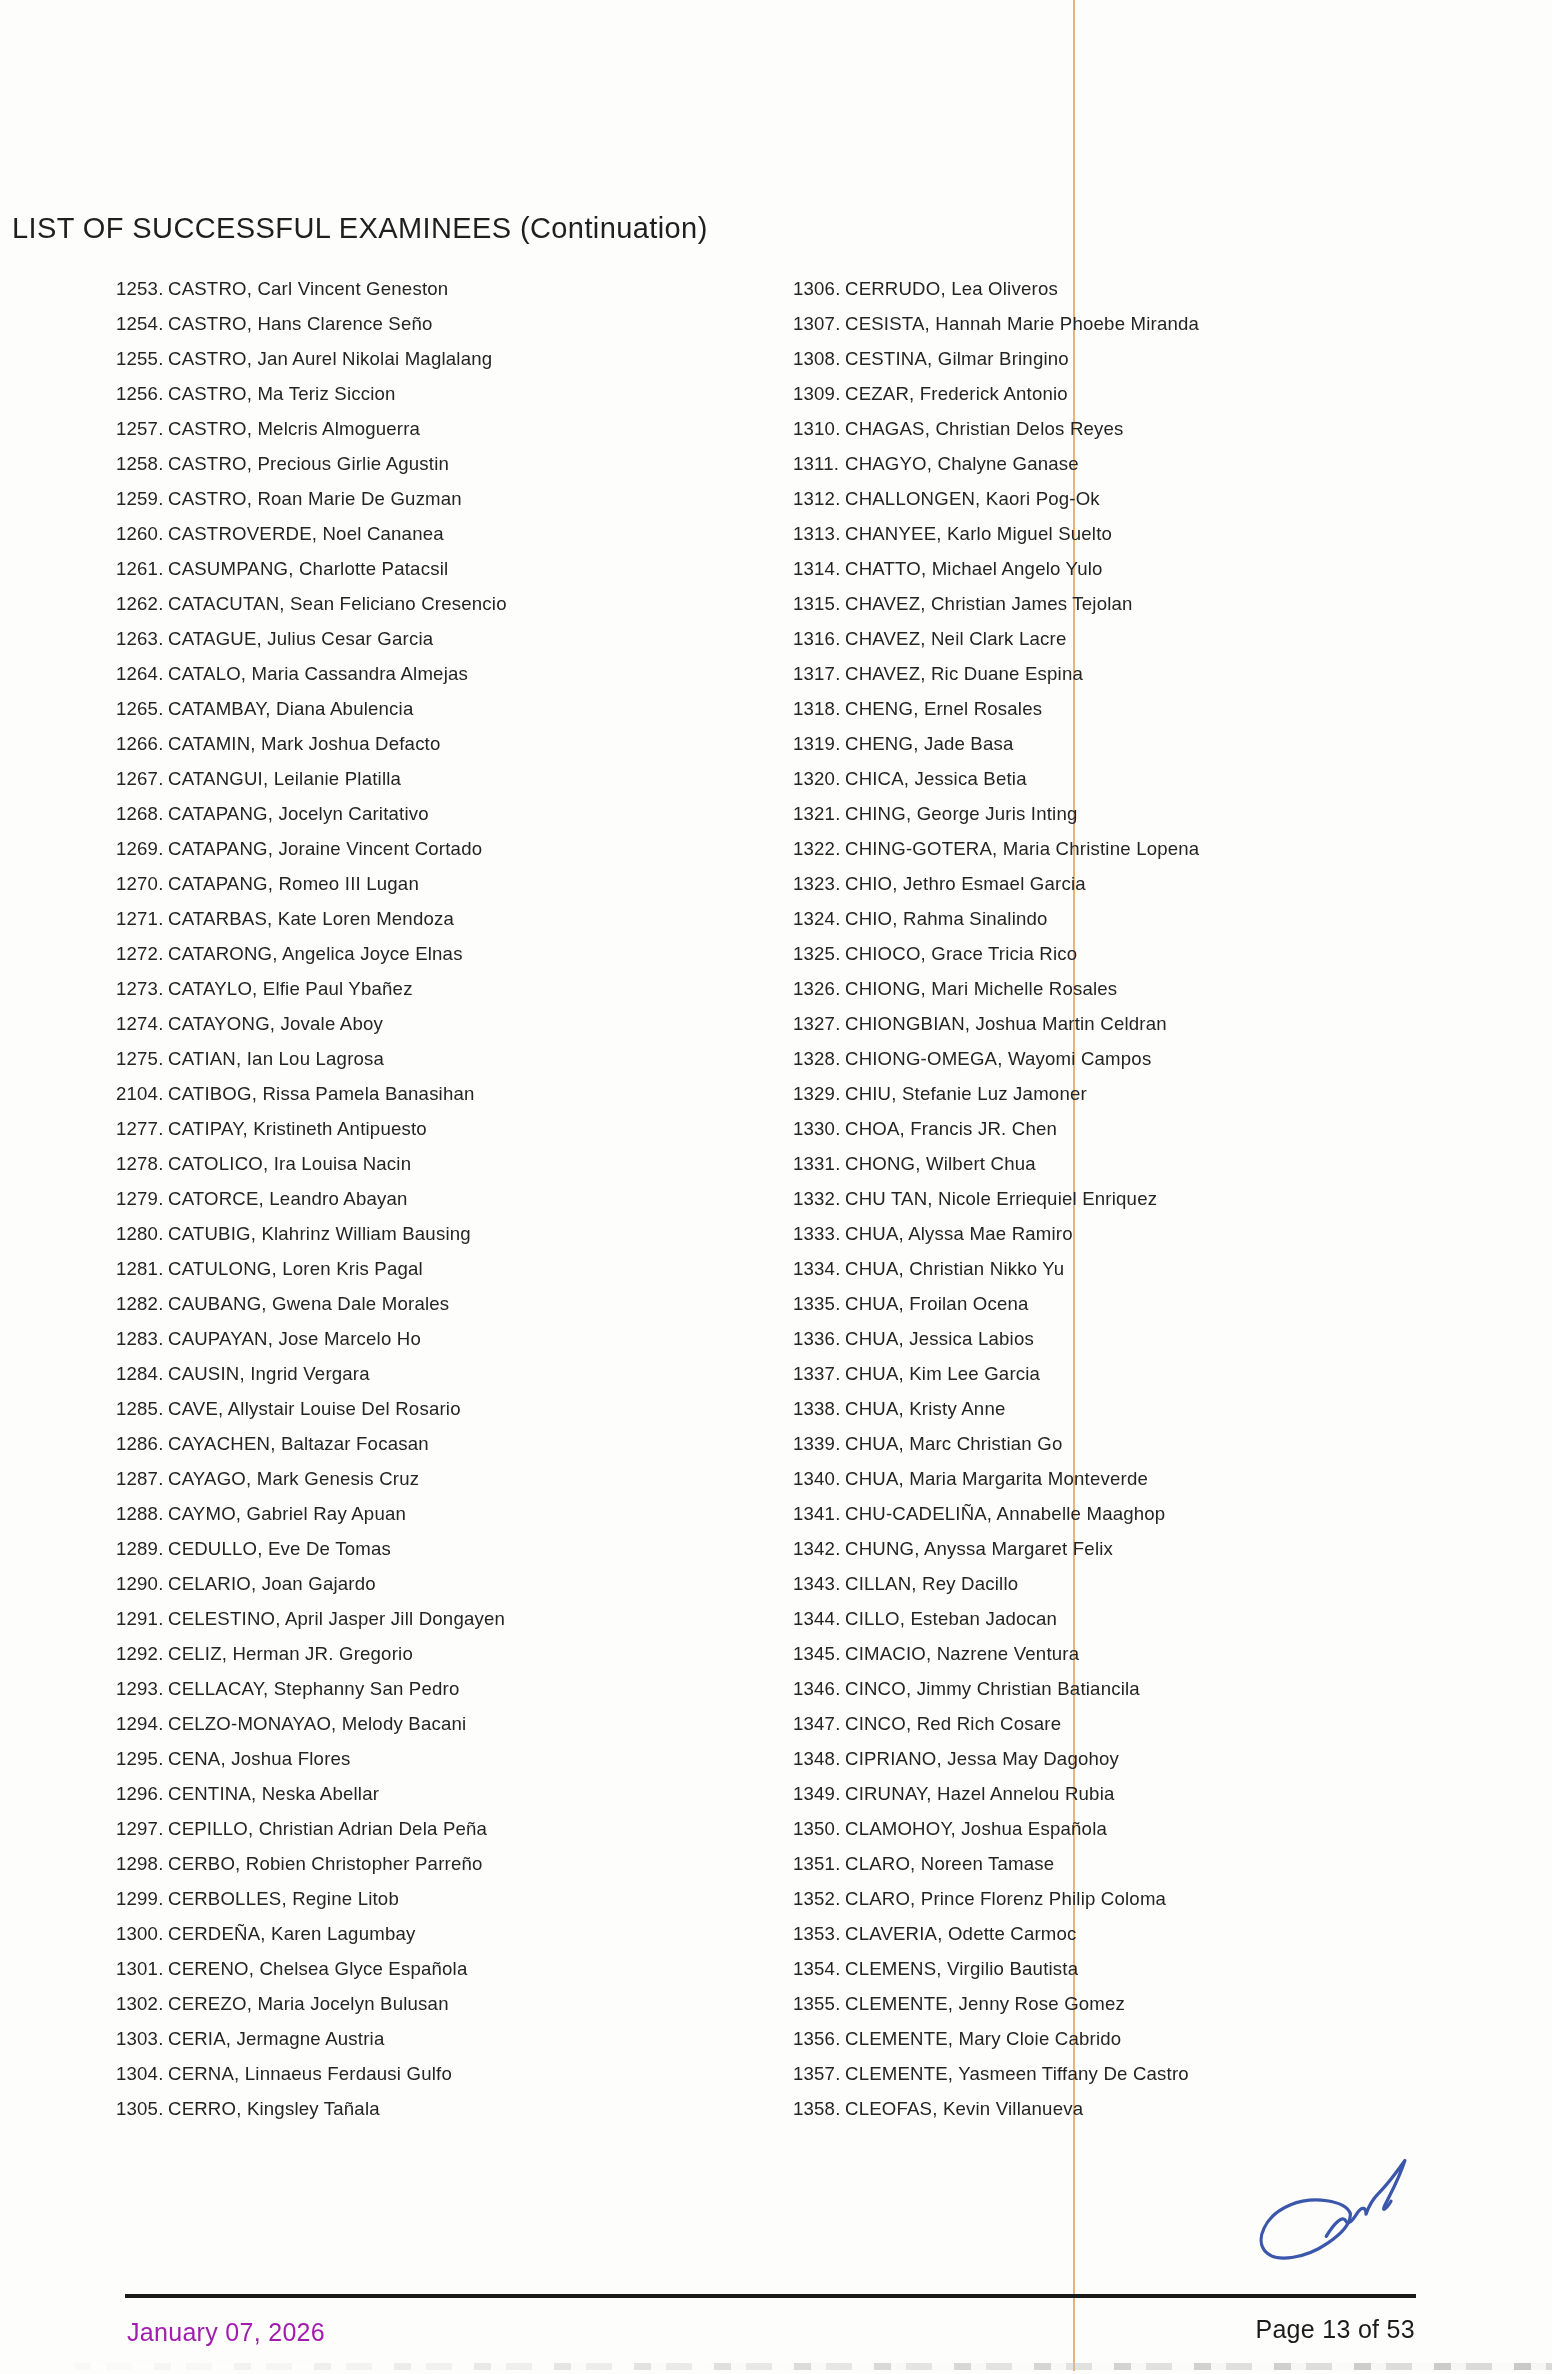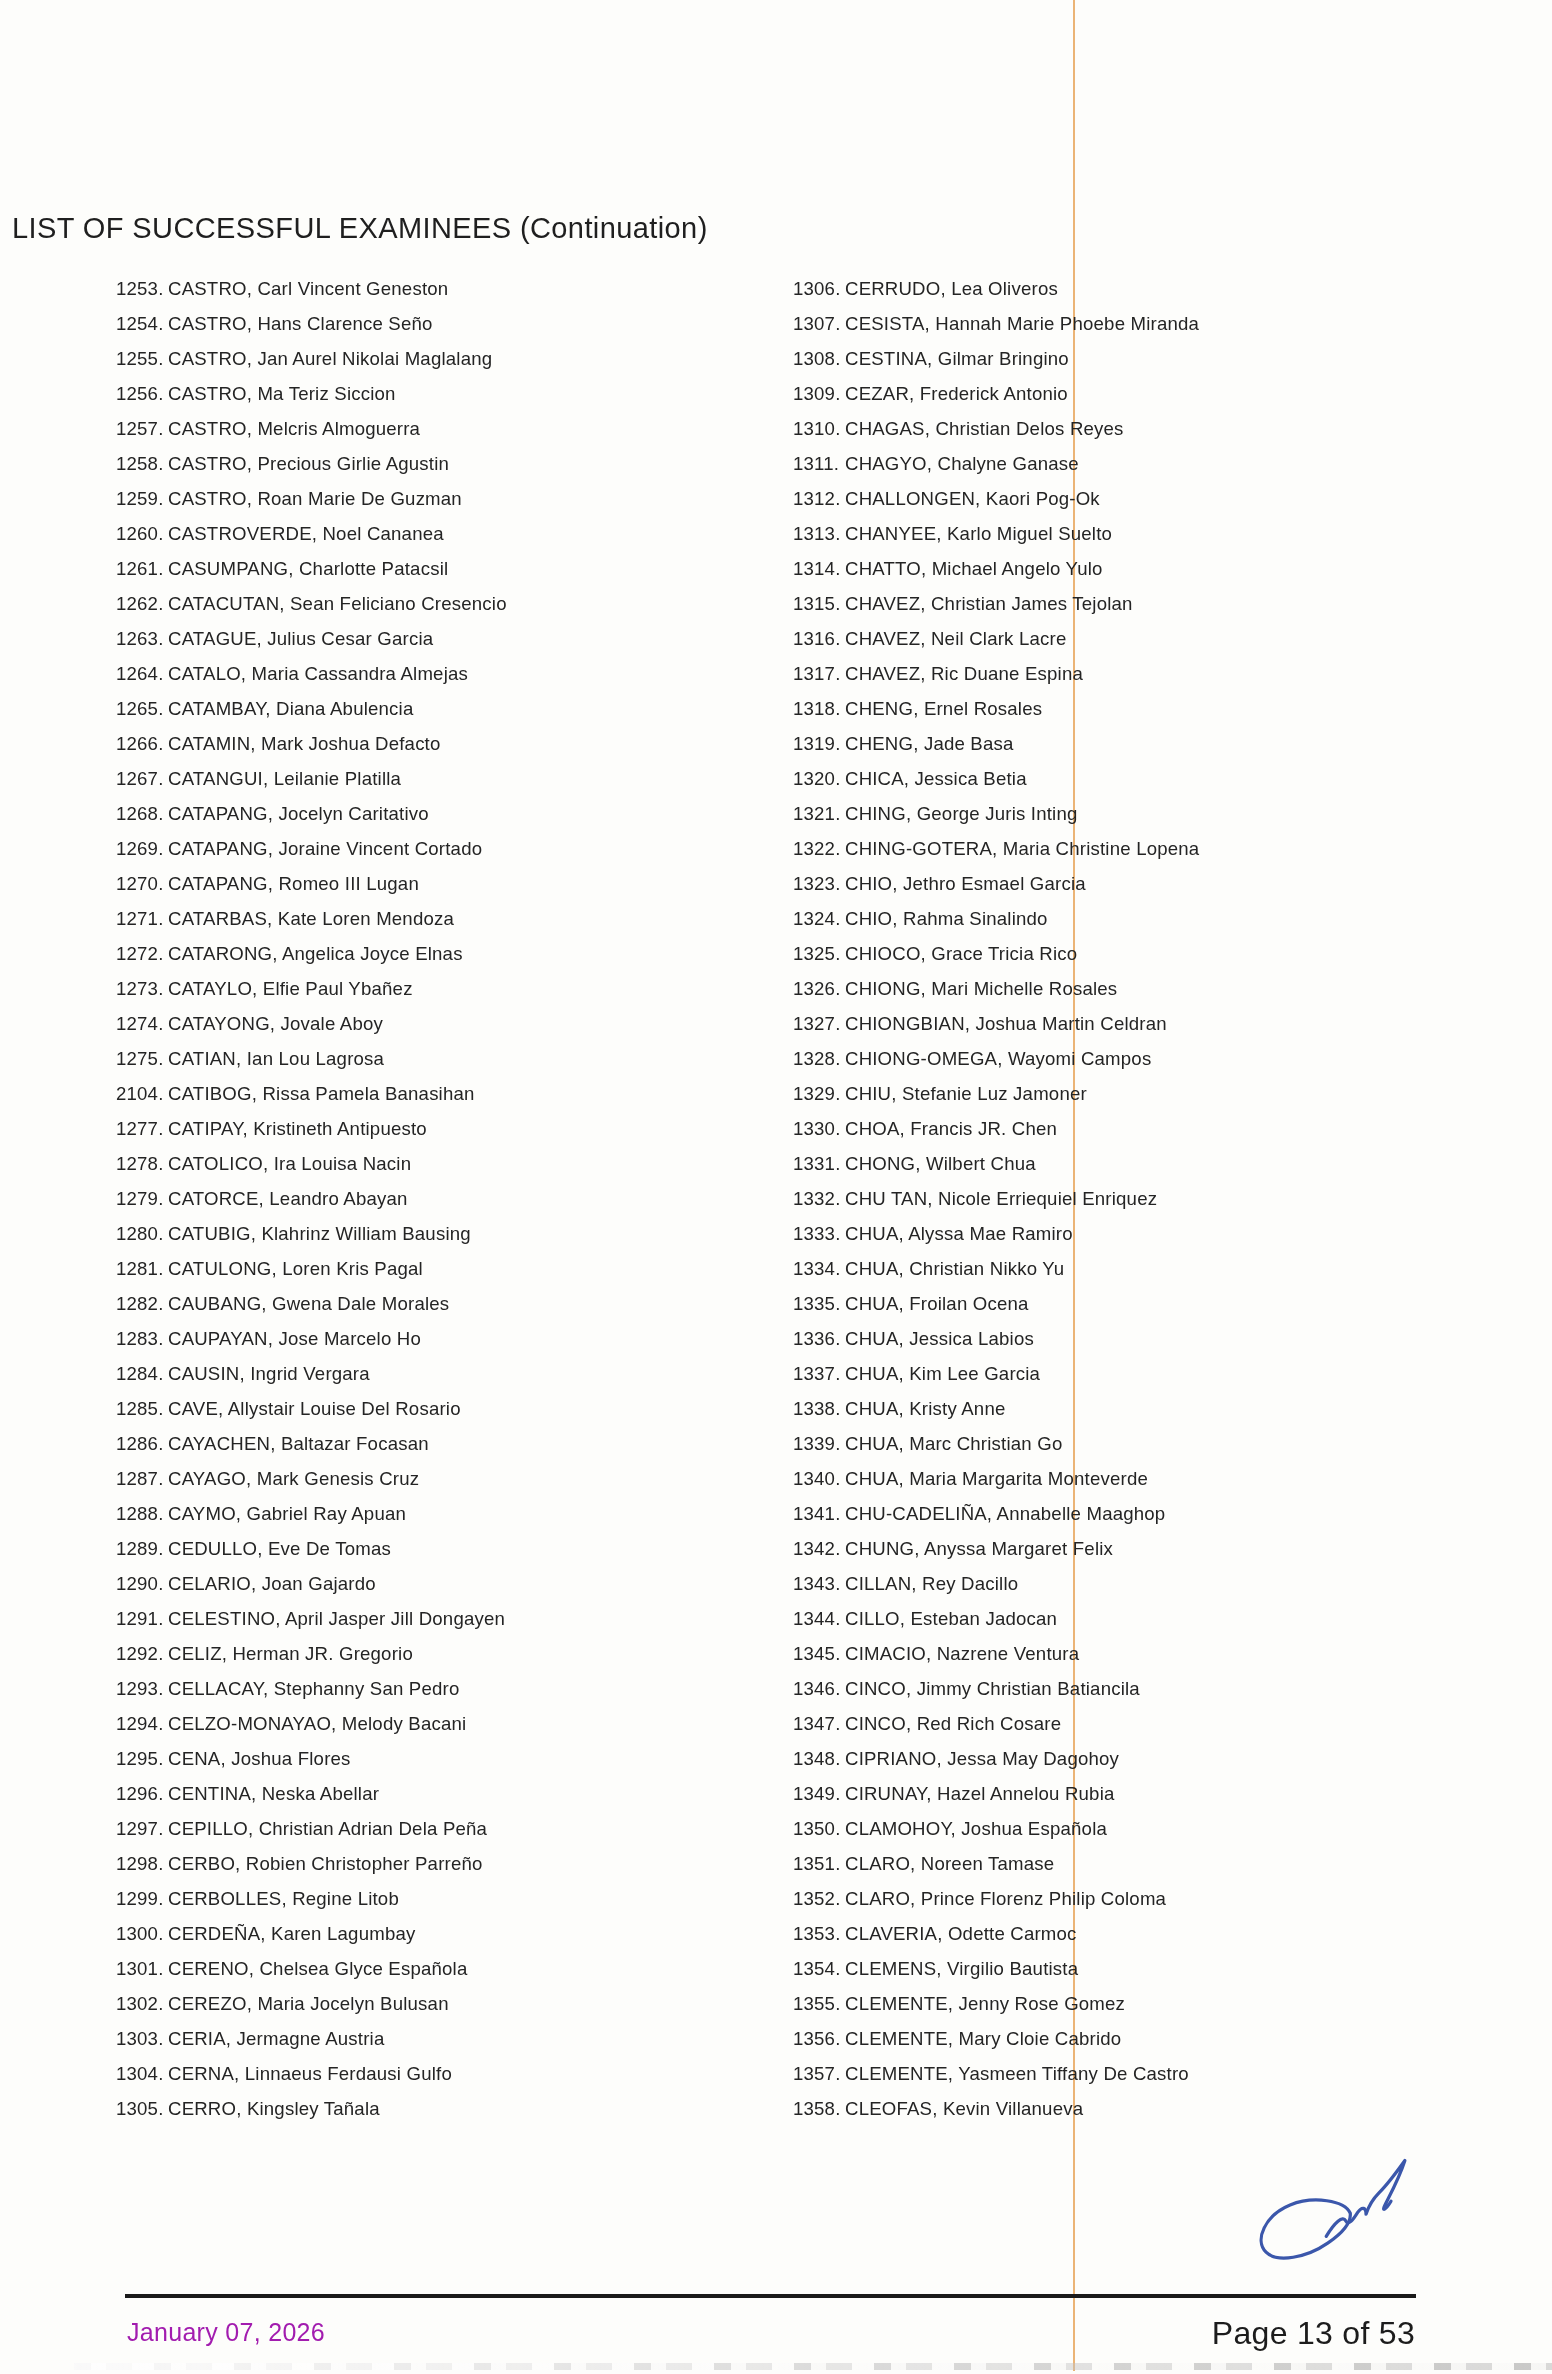--- a/index.html
+++ b/index.html
@@ -31,21 +31,21 @@
   .footer-rule{
     position:absolute;left:125px;top:2294px;width:1291px;height:3.7px;
     background:#1a1a1a;z-index:2;
   }
   .footer-date{
     position:absolute;left:127px;top:2318px;
     font-size:25px;color:#a21caf;letter-spacing:0.3px;z-index:2;
   }
   .footer-page{
     position:absolute;left:0;top:2315px;width:1415px;text-align:right;
-    font-size:32px;color:#1c1c1c;letter-spacing:0.3px;z-index:2;
+    font-size:25px;color:#1c1c1c;letter-spacing:0.3px;z-index:2;
   }
   .signature{
     position:absolute;left:1254px;top:2154px;width:162px;height:125px;z-index:3;
   }
   .signature path{fill:none;stroke-width:3.5;stroke-linecap:round;stroke-linejoin:round;}
   .bottom-edge{
     position:absolute;left:74px;top:2363px;width:1479px;height:7.4px;z-index:2;
     background:
       linear-gradient(90deg, rgba(255,255,255,.9), rgba(255,255,255,.35) 50%, rgba(255,255,255,0)),
       repeating-linear-gradient(90deg,

